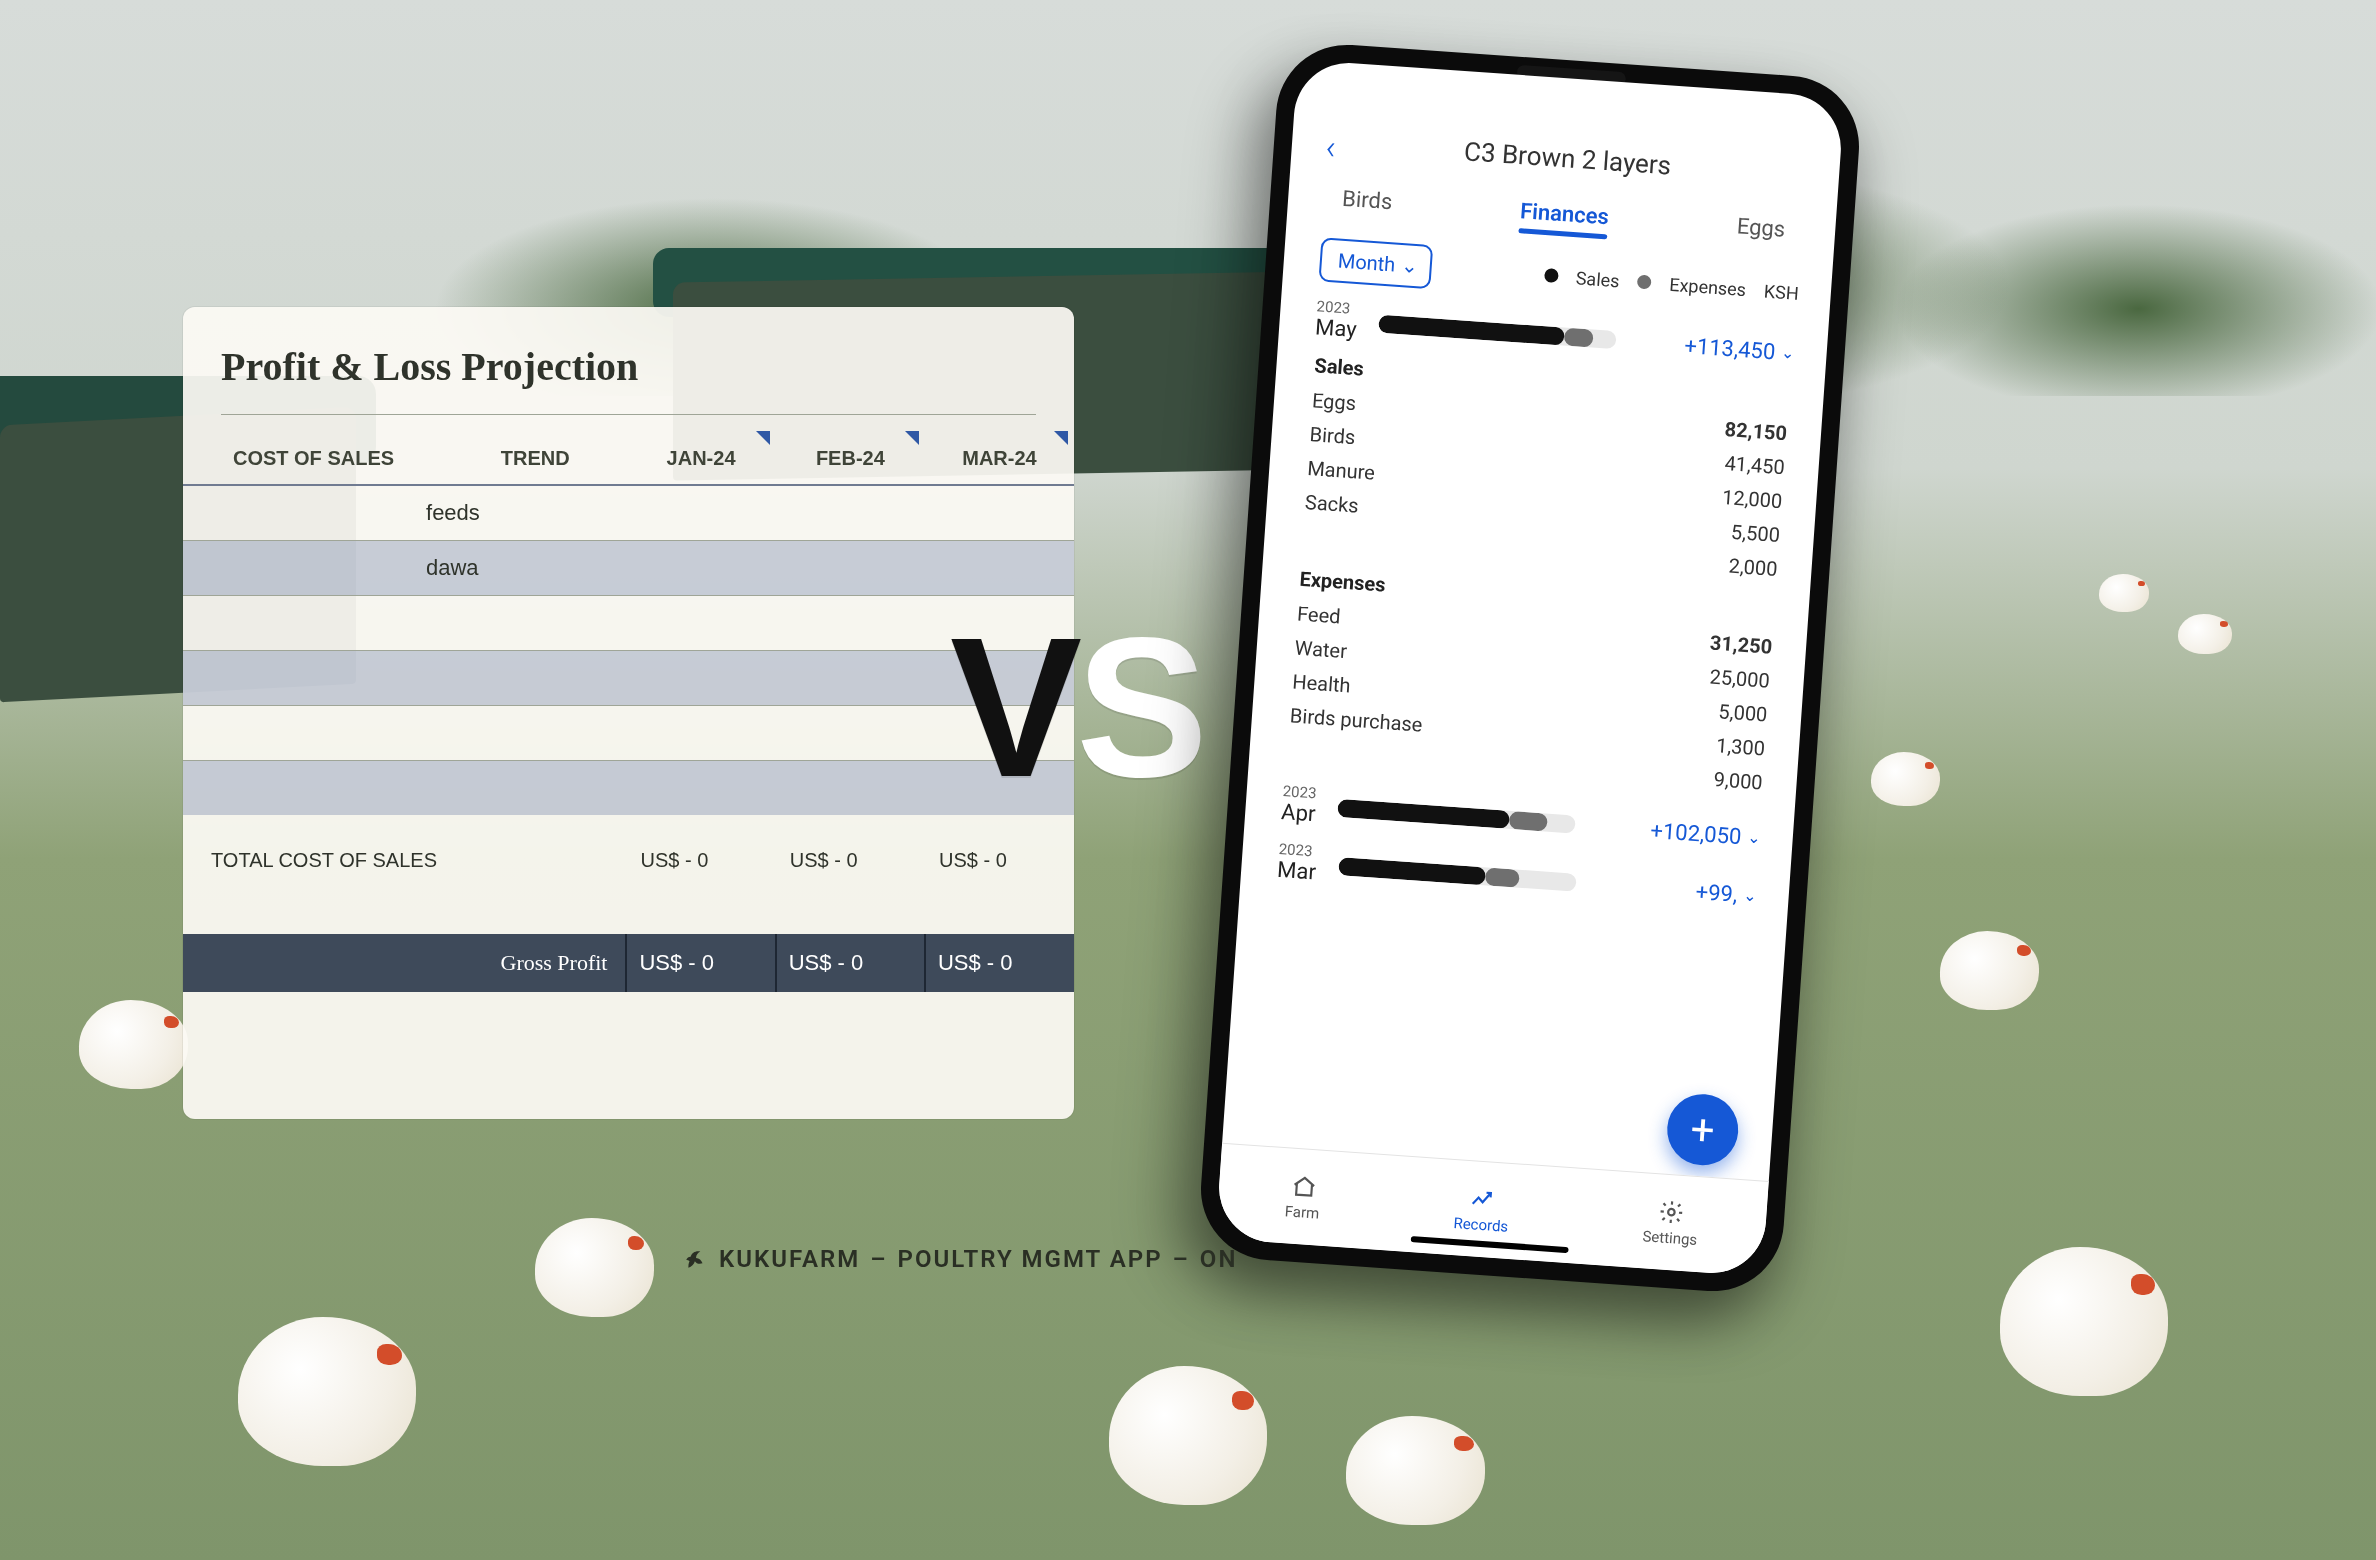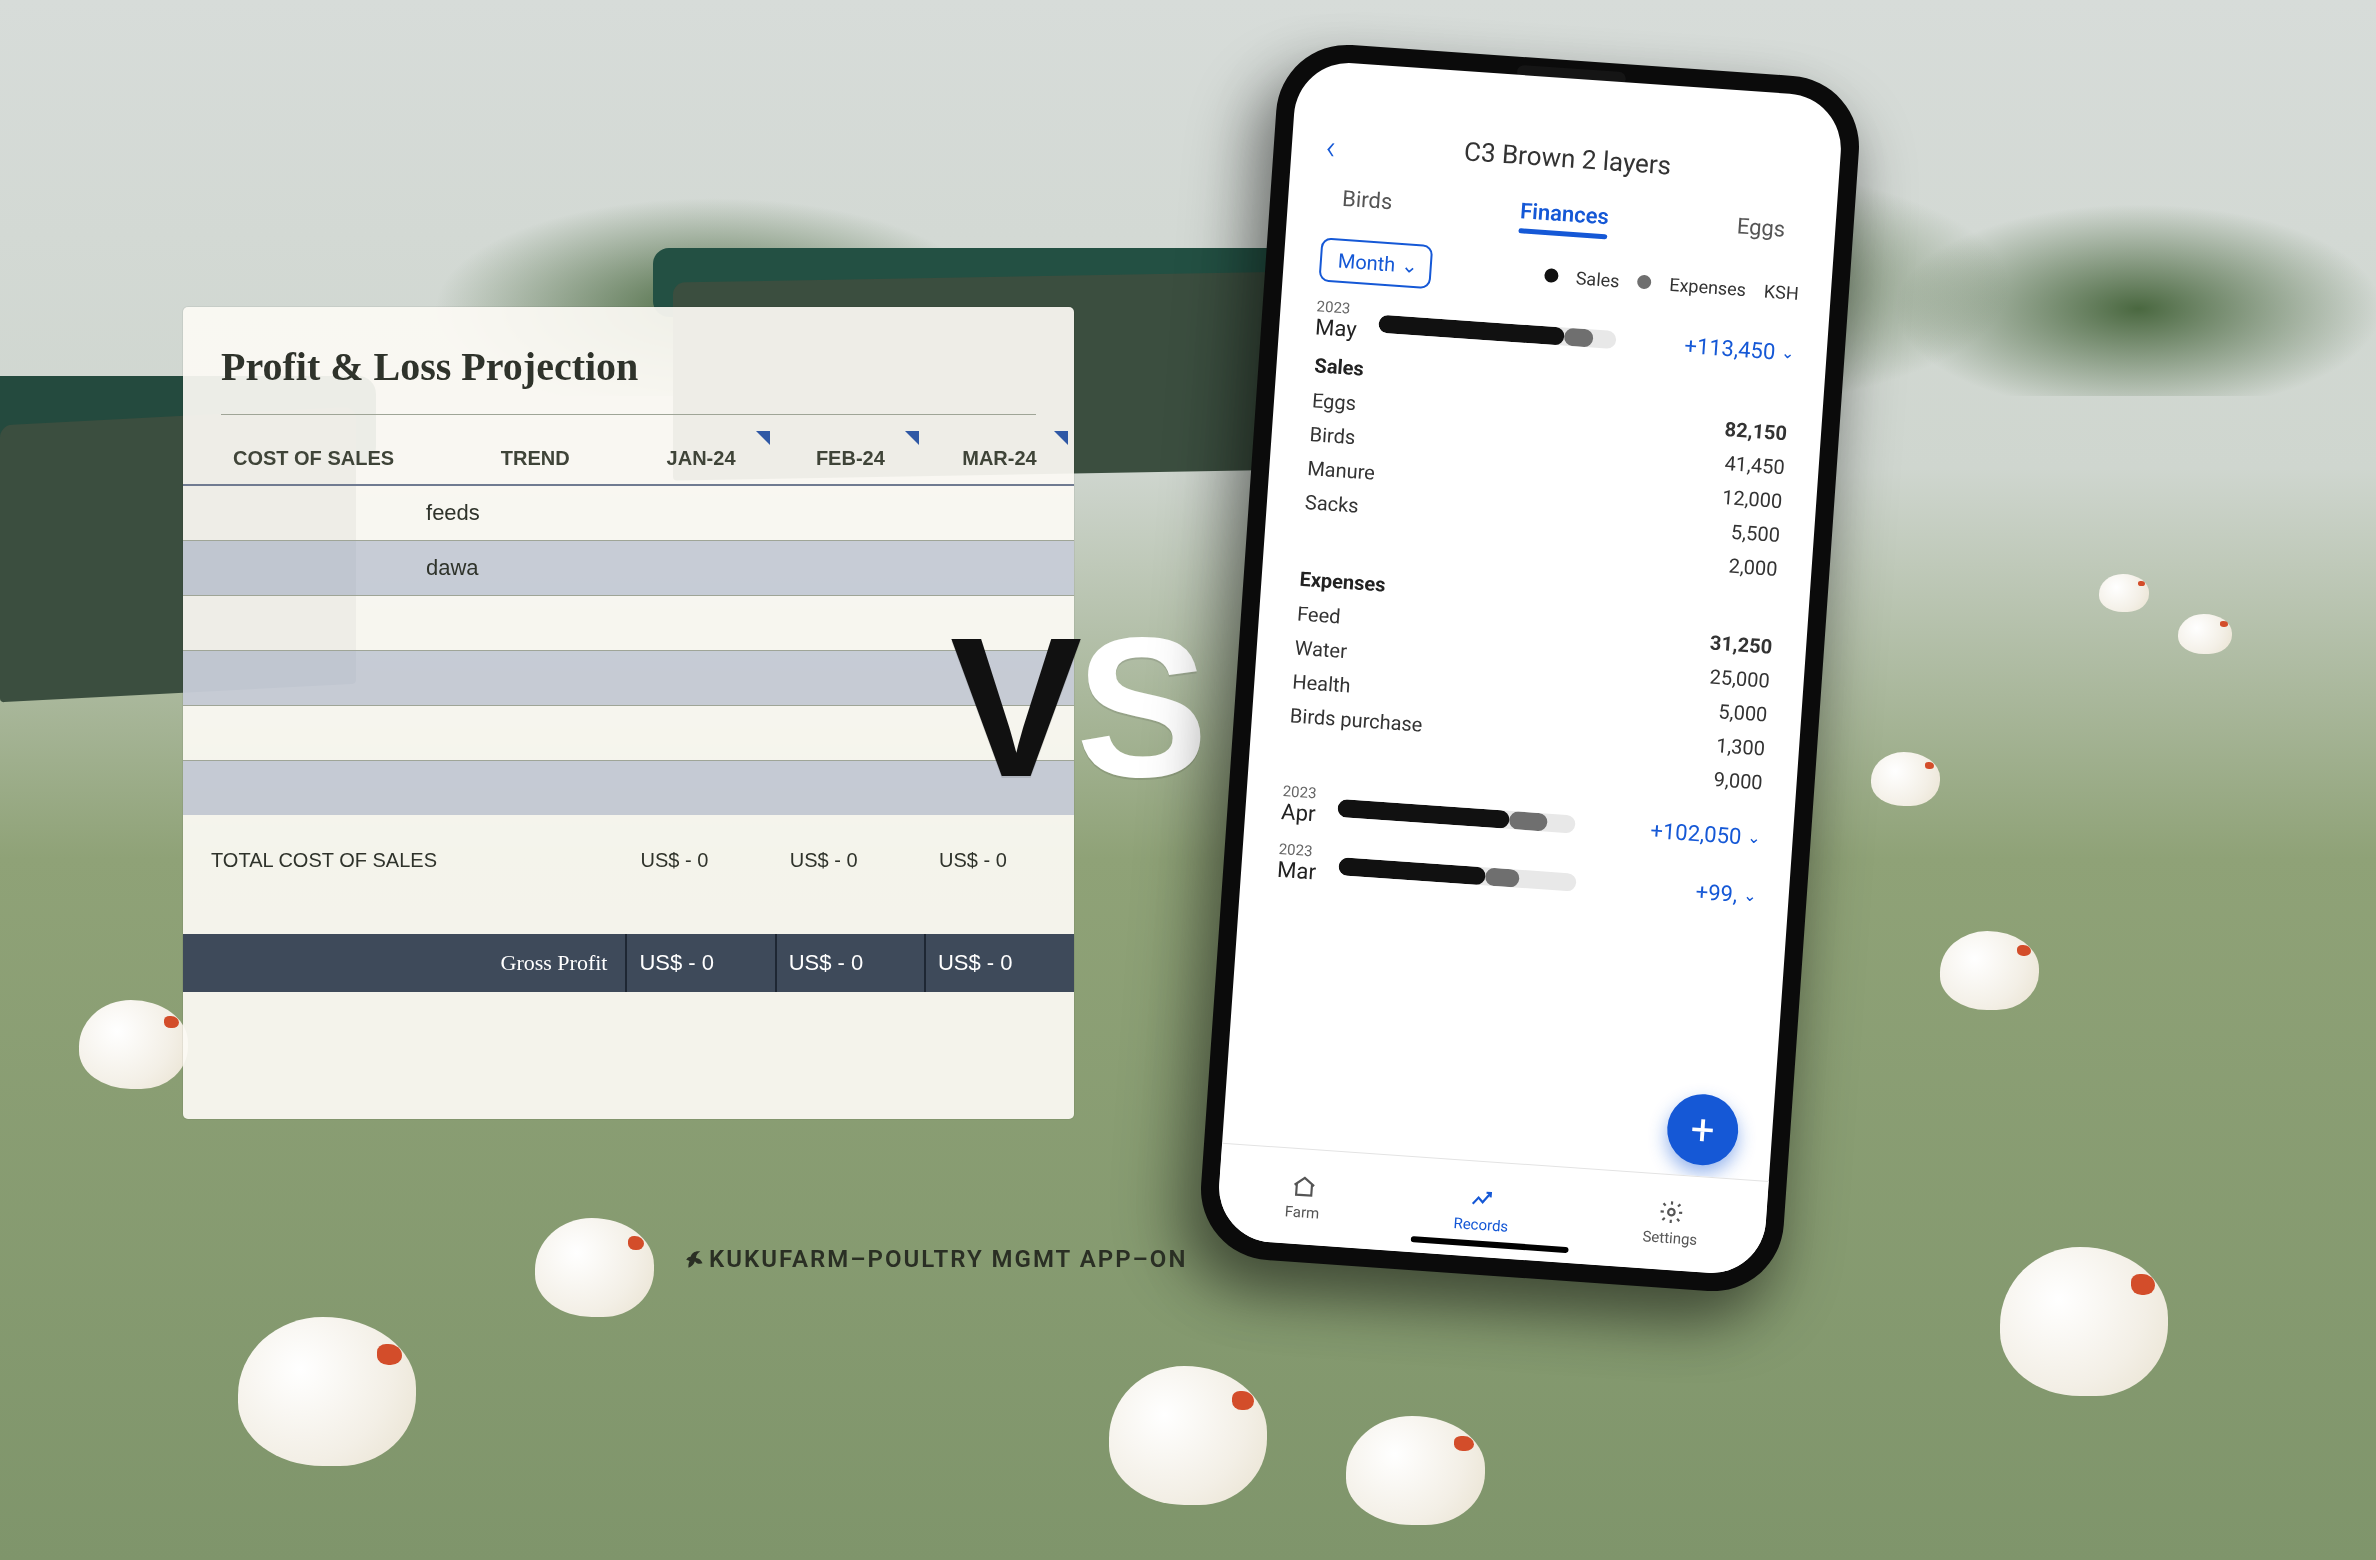--- a/index.html
+++ b/index.html
@@ -8,21 +8,21 @@
   .bg{position:absolute;inset:0;background:linear-gradient(#d7dcd9 0%,#cfd6cf 30%,#8fa277 55%,#7f956b 100%);}
   .treeband{position:absolute;top:178px;left:0;right:0;height:218px;background:radial-gradient(396px 158px at 30% 60%,#4b6a41 0%,transparent 70%),radial-gradient(495px 178px at 70% 50%,#4e6b40 0%,transparent 70%),radial-gradient(347px 149px at 90% 60%,#4a6840 0%,transparent 70%);}
   .coop{position:absolute;background:#3b4e3f;border-radius:12px 12px 4px 4px;}
   .coop1{left:0;top:416px;width:356px;height:277px;transform:skewY(-3deg);}
   .coop1roof{position:absolute;left:-20px;top:376px;width:396px;height:89px;background:#244a3e;border-radius:18px;}
   .coop2{left:673px;top:277px;width:634px;height:198px;transform:skewY(-1deg);}
   .coop2roof{position:absolute;left:653px;top:248px;width:693px;height:69px;background:#235043;border-radius:16px;}
   .chick{position:absolute;border-radius:50% 55% 45% 50% / 55% 50% 50% 45%;background:radial-gradient(circle at 35% 35%,#fff 0%,#f3efe6 60%,#e8e1cf 100%);}
   .chick::after{content:"";position:absolute;right:8%;top:18%;width:14%;height:14%;background:#d34d2a;border-radius:40% 60% 50% 50%;}
   
-  .sheet{position:absolute;left:183px;top:307px;width:891px;height:812px;background:rgba(252,250,244,0.93);border-radius:5px;box-shadow:0 0 0 1px rgba(0,0,0,0.05);padding:36px 0 0 0;box-sizing:border-box;font-family:Georgia,"Times New Roman",serif;color:#2f332b;}
+  .sheet{position:absolute;left:183px;top:307px;width:891px;height:812px;background:rgba(252,250,244,0.93);border-radius:12px;box-shadow:0 0 0 1px rgba(0,0,0,0.05);padding:36px 0 0 0;box-sizing:border-box;font-family:Georgia,"Times New Roman",serif;color:#2f332b;}
   .sheet h1{margin:0 0 24px 38px;font-size:40px;font-weight:600;}
   .sheet .hr{height:1px;background:#9fa597;margin:0 38px 10px;}
   .sheet table{width:calc(100% - 0px);border-collapse:collapse;font-family:-apple-system,Helvetica,Arial,sans-serif;}
   .sheet th{font-size:20px;font-weight:700;color:#3f4438;text-align:center;padding:22px 8px 14px;border-bottom:2px solid #707b91;position:relative;}
   .sheet th .flag{position:absolute;top:6px;right:6px;width:0;height:0;border-top:14px solid #2f58a5;border-left:14px solid transparent;}
   .sheet th.label{text-align:center;padding-left:40px;}
   .sheet td{font-size:22px;padding:14px 14px;border-top:1px solid #9fa597;}
   .sheet tr.band td{background:rgba(96,115,160,0.32);}
   .sheet tr.space td{height:20px;border:none;}
   .sheet .totalrow td{font-size:20px;font-weight:400;color:#2f332b;padding-top:34px;}
@@ -63,21 +63,21 @@
   .line{display:flex;justify-content:space-between;font-size:20px;color:#333;padding:5px 2px;}
   .line .v{font-variant-numeric:tabular-nums;}
   .line.bold .v{font-weight:700;}
   .fab{position:absolute;right:34px;bottom:107px;width:71px;height:71px;border-radius:36px;background:#1558d6;color:#fff;display:flex;align-items:center;justify-content:center;font-size:42px;box-shadow:0 8px 18px rgba(21,88,214,0.45);}
   .navbar{position:absolute;left:0;right:0;bottom:0;height:95px;border-top:1px solid #e3e3e3;display:flex;justify-content:space-around;align-items:center;background:#fff;}
   .navbar .ni{display:flex;flex-direction:column;align-items:center;font-size:15px;color:#555;gap:4px;}
   .navbar .ni.act{color:#1558d6;}
   .navbar svg{width:26px;height:26px;}
   .homebar{position:absolute;bottom:10px;left:50%;transform:translateX(-50%);width:158px;height:6px;border-radius:3px;background:#000;}
   
-  .brand{position:absolute;left:683px;top:1245px;font-size:24px;letter-spacing:2px;color:#2a2f24;font-weight:600;display:flex;align-items:center;}
+  .brand{position:absolute;left:683px;top:1245px;font-size:24px;letter-spacing:2px;color:#2a2f24;font-weight:600;display:flex;align-items:center;gap:10px;}
   .brand .sep{color:#2a2f24;}
   .brand .bird{width:26px;height:26px;}
 </style>
 </head>
 <body>
 
 <div class="stage">
   <div class="bg"></div>
   <div class="treeband"></div>
   <div class="coop1roof"></div>

